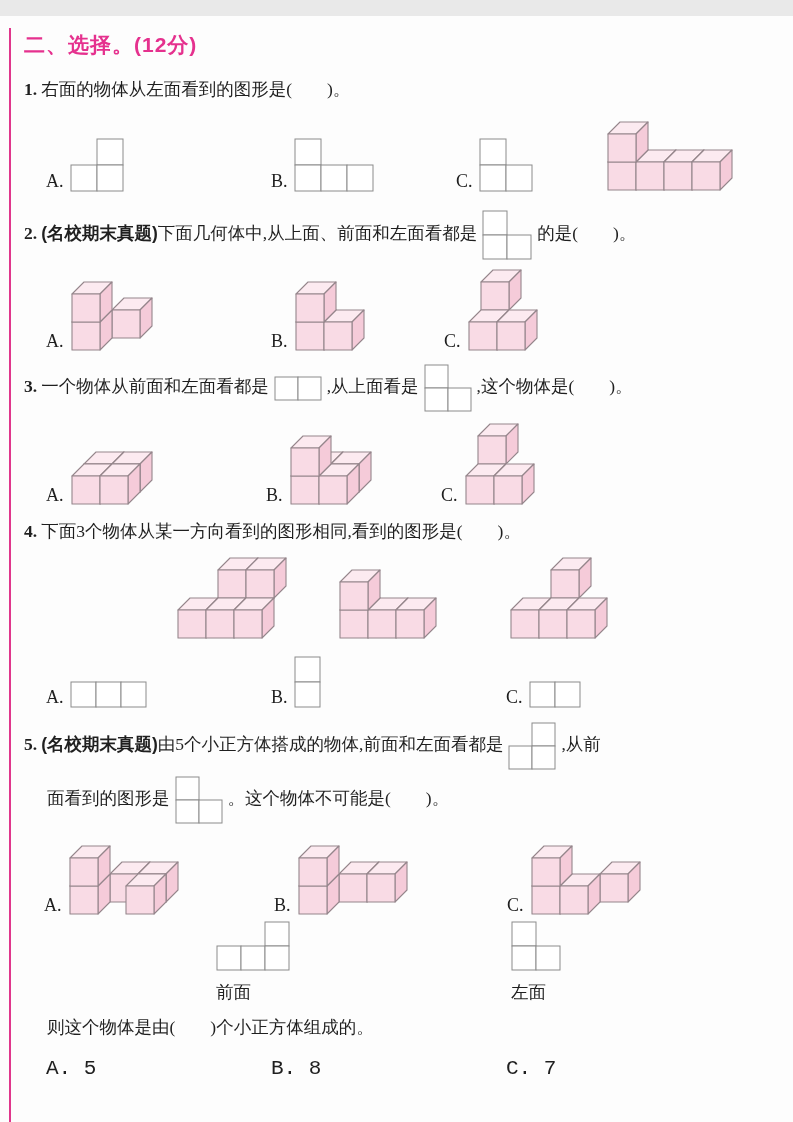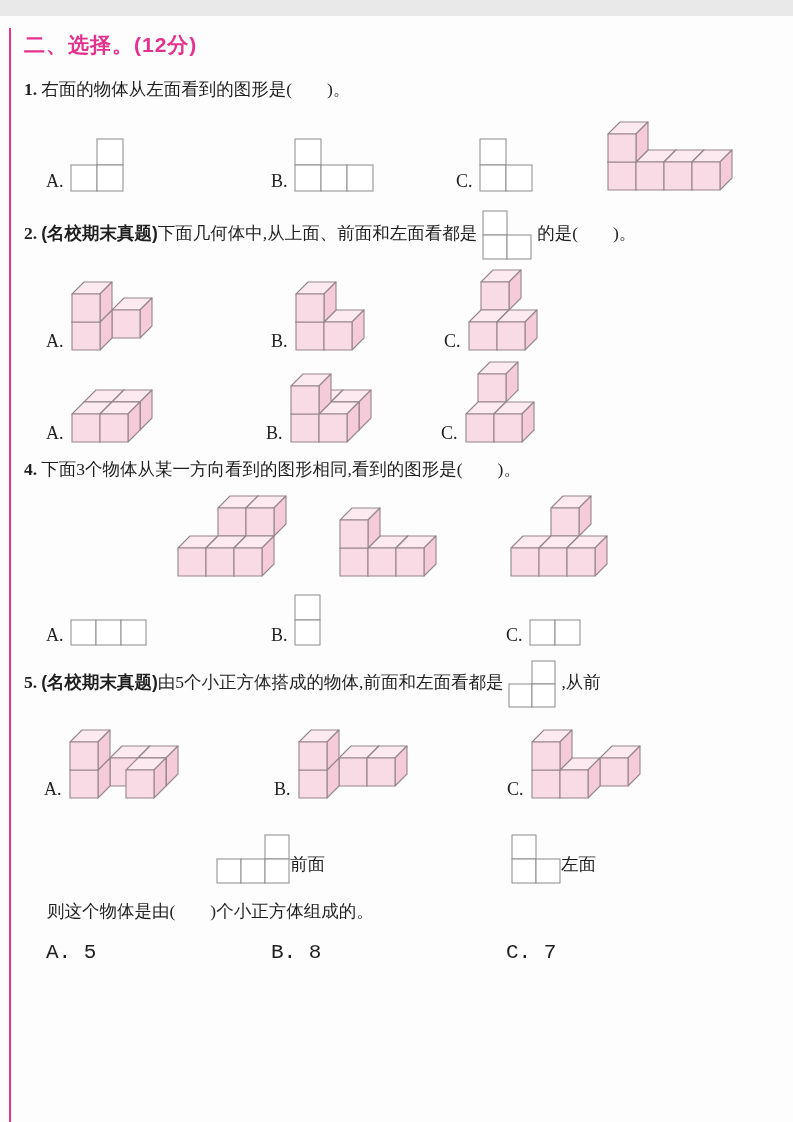--- a/index.html
+++ b/index.html
@@ -27,21 +27,21 @@
   }
   .qline.cont{padding-left:23px;text-indent:0;}
   .qnum{font-weight:bold;margin-right:4px;}
   .qtag{font-family:"Liberation Sans","DejaVu Sans",sans-serif;font-weight:bold;text-align:right;}
   .ishape{display:inline-block;vertical-align:middle;margin:2px 5px;text-indent:0;}
   .ishape svg{display:block;}
   .row{position:relative;}
   .opt{position:absolute;bottom:0;display:flex;align-items:flex-end;gap:6px;}
   .opt .lbl{font-size:18px;line-height:20px;margin-bottom:1px;}
   .opt .shp svg{display:block;}
-  .viewcol{position:absolute;bottom:0;display:flex;flex-direction:row;align-items:center;}
+  .viewcol{position:absolute;bottom:0;display:flex;flex-direction:column;}
   .viewcol .vlabel{font-size:17.5px;margin-top:5px;}
   .opttext{position:absolute;bottom:0;font-size:21px;font-family:Liberation Mono, monospace;}
 </style>
 </head>
 <body>
 
 <div class="page">
   <div class="frame-v"></div>
   <div class="frame-h"></div>
 
@@ -152,20 +152,28 @@
             <polygon points="30,54 42,42 42,70 30,82" fill="#f5cbd9" stroke="#95868c" stroke-width="1.1" stroke-linejoin="round"></polygon>
             <rect x="2" y="54" width="28" height="28" fill="#f9dbe5" stroke="#95868c" stroke-width="1.1" stroke-linejoin="round"></rect>
             <polygon points="30,54 42,42 70,42 58,54" fill="#fceaf0" stroke="#95868c" stroke-width="1.1" stroke-linejoin="round"></polygon>
             <polygon points="58,54 70,42 70,70 58,82" fill="#f5cbd9" stroke="#95868c" stroke-width="1.1" stroke-linejoin="round"></polygon>
             <rect x="30" y="54" width="28" height="28" fill="#f9dbe5" stroke="#95868c" stroke-width="1.1" stroke-linejoin="round"></rect>
           </svg>
         </span>
     </div>
   </div>
 
+  <div class="qline" style="margin-top:10px;"><b class="qnum">3.</b><span>一个物体从前面和左面看都是</span><span class="ishape"><svg xmlns="http://www.w3.org/2000/svg" width="48" height="25">
+          <rect x="1" y="1" width="23" height="23" fill="#ffffff" stroke="#8b8b8b" stroke-width="1"></rect>
+          <rect x="24" y="1" width="23" height="23" fill="#ffffff" stroke="#8b8b8b" stroke-width="1"></rect>
+        </svg></span><span>,从上面看是</span><span class="ishape"><svg xmlns="http://www.w3.org/2000/svg" width="48" height="48">
+          <rect x="1" y="1" width="23" height="23" fill="#ffffff" stroke="#8b8b8b" stroke-width="1"></rect>
+          <rect x="1" y="24" width="23" height="23" fill="#ffffff" stroke="#8b8b8b" stroke-width="1"></rect>
+          <rect x="24" y="24" width="23" height="23" fill="#ffffff" stroke="#8b8b8b" stroke-width="1"></rect>
+        </svg></span><span>,这个物体是(　　)。</span></div>
   <div class="row" style="height:84px;margin-top:8px;">
     <div class="opt" style="left:22px;">
       <span class="lbl">A.</span>
       <span class="shp">
           <svg xmlns="http://www.w3.org/2000/svg" width="84" height="56">
             <polygon points="14,14 26,2 54,2 42,14" fill="#fceaf0" stroke="#95868c" stroke-width="1.1" stroke-linejoin="round"></polygon>
             <polygon points="42,14 54,2 54,30 42,42" fill="#f5cbd9" stroke="#95868c" stroke-width="1.1" stroke-linejoin="round"></polygon>
             <rect x="14" y="14" width="28" height="28" fill="#f9dbe5" stroke="#95868c" stroke-width="1.1" stroke-linejoin="round"></rect>
             <polygon points="42,14 54,2 82,2 70,14" fill="#fceaf0" stroke="#95868c" stroke-width="1.1" stroke-linejoin="round"></polygon>
             <polygon points="70,14 82,2 82,30 70,42" fill="#f5cbd9" stroke="#95868c" stroke-width="1.1" stroke-linejoin="round"></polygon>
@@ -308,20 +316,25 @@
           </svg>
         </span>
     </div>
   </div>
 
   <div class="qline" style="margin-top:12px;"><b class="qnum">5.</b><b class="qtag">(名校期末真题)</b><span>由5个小正方体搭成的物体,前面和左面看都是</span><span class="ishape"><svg xmlns="http://www.w3.org/2000/svg" width="48" height="48">
           <rect x="24" y="1" width="23" height="23" fill="#ffffff" stroke="#8b8b8b" stroke-width="1"></rect>
           <rect x="1" y="24" width="23" height="23" fill="#ffffff" stroke="#8b8b8b" stroke-width="1"></rect>
           <rect x="24" y="24" width="23" height="23" fill="#ffffff" stroke="#8b8b8b" stroke-width="1"></rect>
         </svg></span><span>,从前</span></div>
+  <div class="qline cont" style="margin-top:2px;"><span>面看到的图形是</span><span class="ishape"><svg xmlns="http://www.w3.org/2000/svg" width="48" height="48">
+          <rect x="1" y="1" width="23" height="23" fill="#ffffff" stroke="#8b8b8b" stroke-width="1"></rect>
+          <rect x="1" y="24" width="23" height="23" fill="#ffffff" stroke="#8b8b8b" stroke-width="1"></rect>
+          <rect x="24" y="24" width="23" height="23" fill="#ffffff" stroke="#8b8b8b" stroke-width="1"></rect>
+        </svg></span><span>。这个物体不可能是(　　)。</span></div>
   <div class="row" style="height:86px;margin-top:4px;">
     <div class="opt" style="left:20px;">
       <span class="lbl">A.</span>
       <span class="shp">
           <svg xmlns="http://www.w3.org/2000/svg" width="112" height="84">
             <polygon points="42,42 54,30 82,30 70,42" fill="#fceaf0" stroke="#95868c" stroke-width="1.1" stroke-linejoin="round"></polygon>
             <polygon points="70,42 82,30 82,58 70,70" fill="#f5cbd9" stroke="#95868c" stroke-width="1.1" stroke-linejoin="round"></polygon>
             <rect x="42" y="42" width="28" height="28" fill="#f9dbe5" stroke="#95868c" stroke-width="1.1" stroke-linejoin="round"></rect>
             <polygon points="70,42 82,30 110,30 98,42" fill="#fceaf0" stroke="#95868c" stroke-width="1.1" stroke-linejoin="round"></polygon>
             <polygon points="98,42 110,30 110,58 98,70" fill="#f5cbd9" stroke="#95868c" stroke-width="1.1" stroke-linejoin="round"></polygon>

